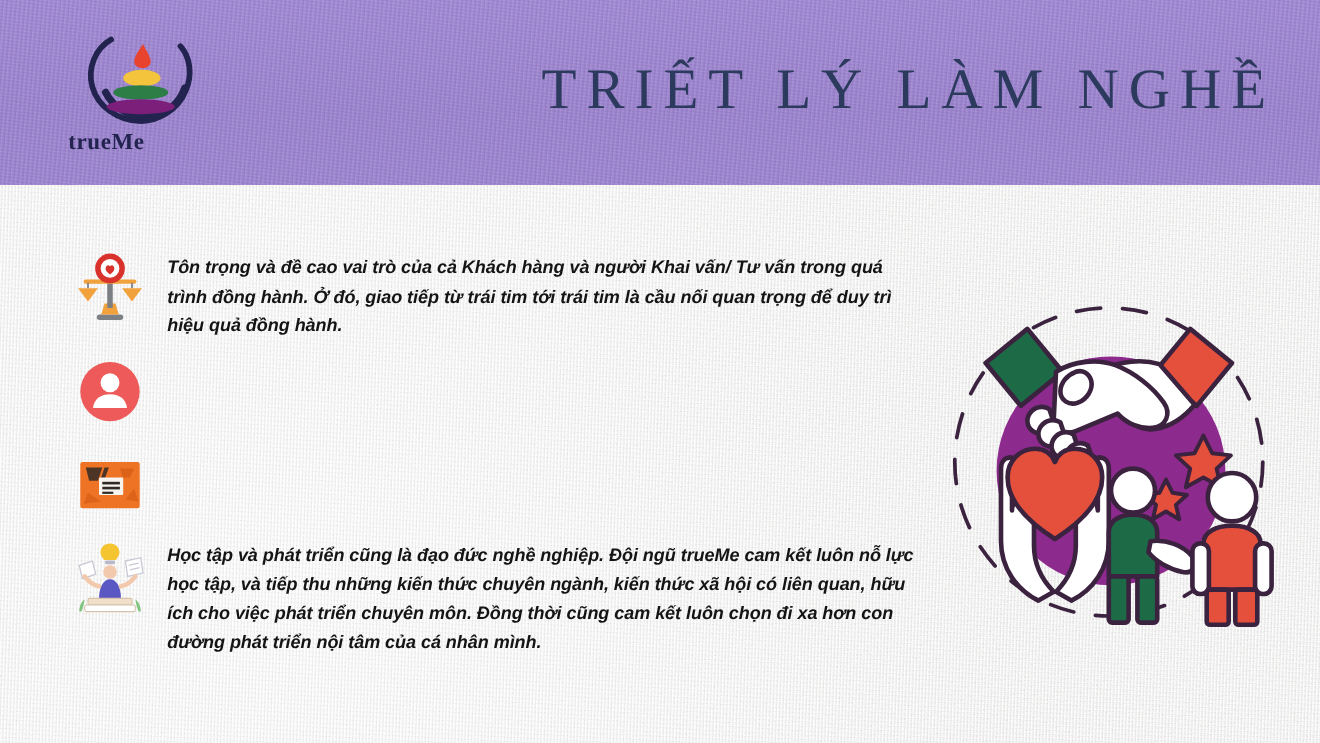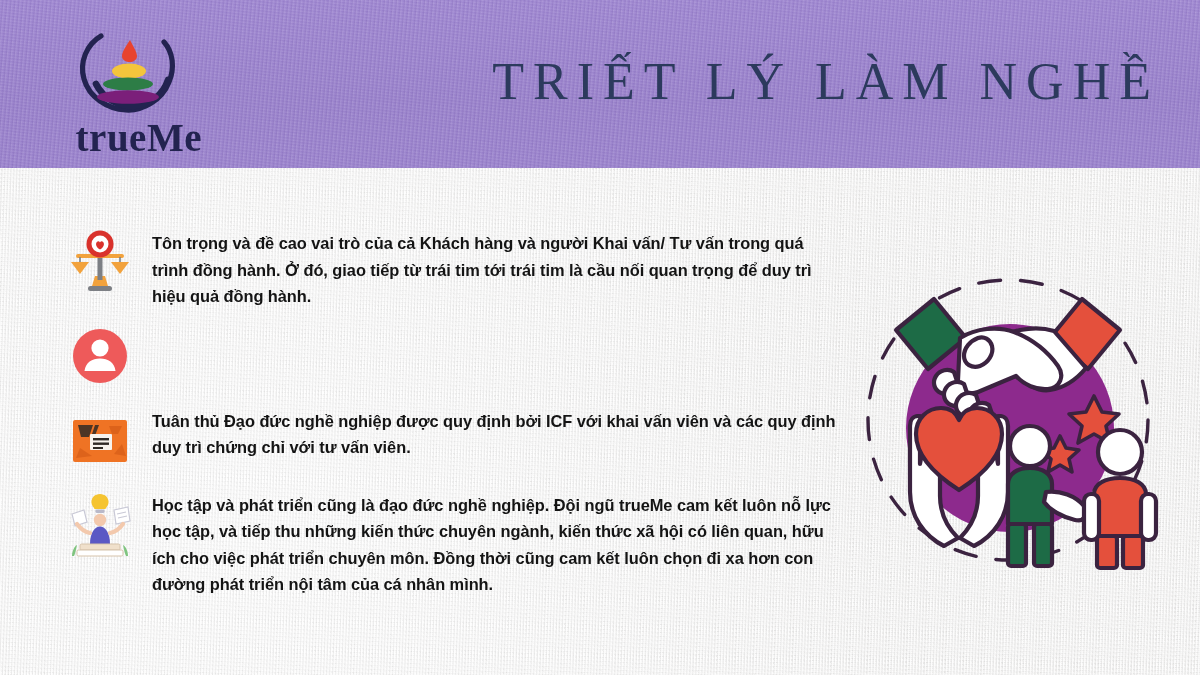--- a/index.html
+++ b/index.html
@@ -65,24 +65,24 @@
     left: 14px;
     top: 0;
     width: 110px;
     height: 96px;
   }
   .logo-wordmark {
     position: absolute;
     left: 0;
     top: 96px;
     width: 140px;
-    text-align: right;
+    text-align: left;
     font-family: "Liberation Serif", serif;
     font-weight: 700;
-    font-size: 39px;
+    font-size: 21px;
     letter-spacing: 0.5px;
     color: #232350;
     line-height: 1;
   }
 
   
   .page-title {
     position: absolute;
     left: 420;
     top: 52px;
@@ -128,20 +128,21 @@
     margin-top: -4px;
   }
   .principle-text {
     flex: 1 1 auto;
     font-family: "Liberation Sans", sans-serif;
     font-size: 16.4px;
     font-weight: 700;
     line-height: 1.62;
     color: #141414;
     letter-spacing: -0.05px;
+    font-style: italic;
   }
 
   
   .ico-scale { width: 76px; height: 74px; }
 
   
   .ico-person { width: 76px; height: 74px; }
 
   
   .ico-cert { width: 76px; height: 74px; }
@@ -230,21 +231,20 @@
             <path d="M33 21 L37 21 L32.5 33 L29 33 Z" fill="#2f2a26" opacity="0.85"></path>
             <path d="M47 22 L60 22 L56 30 L50 30 Z" fill="#d9601a" opacity="0.9"></path>
             <path d="M18 44 L30 52 L14 54 Z" fill="#d9601a" opacity="0.85"></path>
             <path d="M60 40 L64 52 L52 50 Z" fill="#d9601a" opacity="0.85"></path>
             <rect x="28" y="30" width="22" height="16" rx="1" fill="#f7f3ee"></rect>
             <rect x="31" y="34" width="16" height="2.4" fill="#2f2a26"></rect>
             <rect x="31" y="38.5" width="16" height="2.4" fill="#2f2a26"></rect>
             <rect x="31" y="43" width="10" height="2" fill="#2f2a26"></rect>
           </svg>
         </div>
-        <div class="principle-text">Tuân thủ Đạo đức nghề nghiệp được quy định bởi ICF với khai vấn viên và các quy định duy trì chứng chỉ với tư vấn viên.</div>
       </div>
 
       <div class="principle-row">
         <div class="principle-icon">
           <svg class="ico-learn" viewBox="0 0 76 74">
 
             <path d="M38 6 C43 6 46.6 9.6 46.6 14 C46.6 17.4 44.4 19 43.4 21 L32.6 21 C31.6 19 29.4 17.4 29.4 14 C29.4 9.6 33 6 38 6 Z" fill="#f5c431"></path>
             <rect x="33.4" y="21.5" width="9.2" height="3.4" rx="1.3" fill="#b9b9c9"></rect>
 
             <path d="M52 22 L66 19 L68 33 L54 36 Z" fill="#ffffff" stroke="#c9c9d6" stroke-width="1.2"></path>

